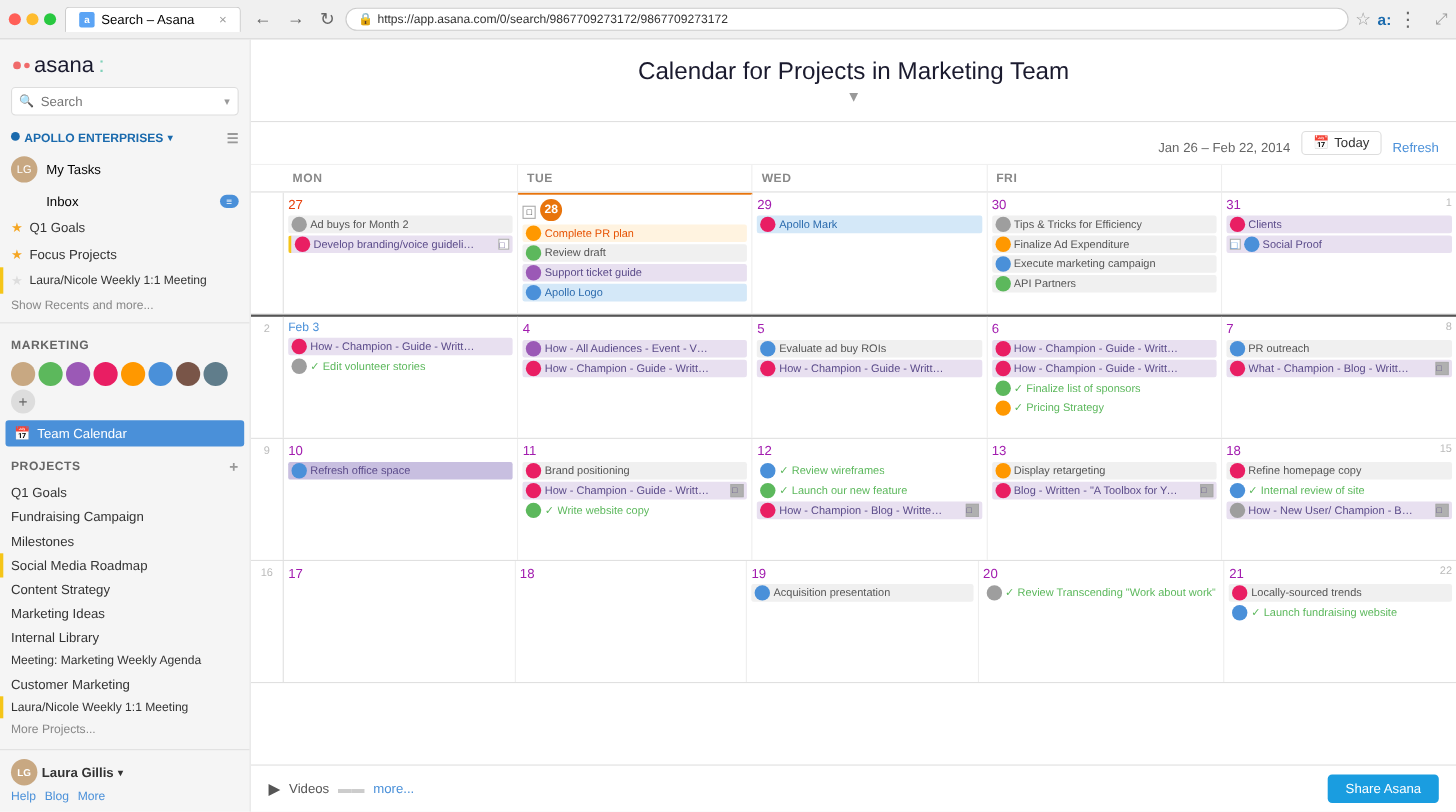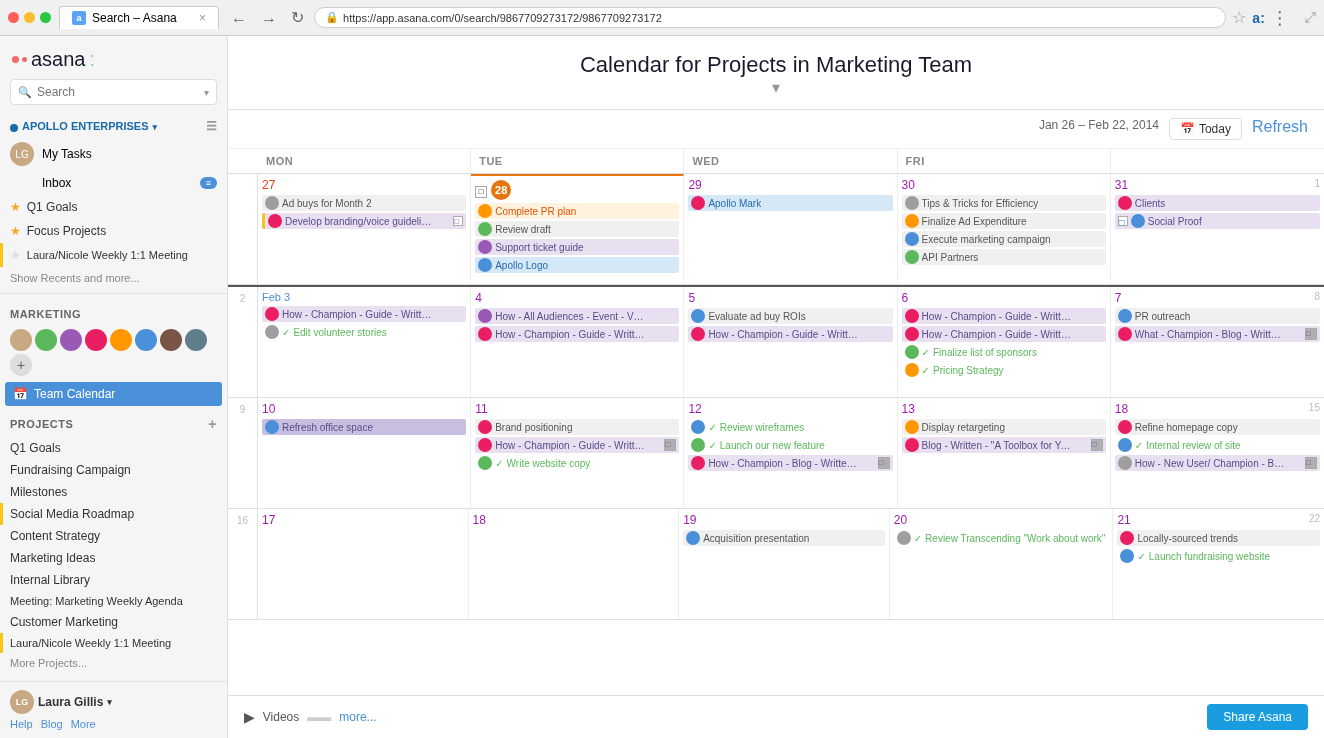--- a/index.html
+++ b/index.html
@@ -34,21 +34,21 @@
     .asana-dot { width: 7px; height: 7px; border-radius: 50%; background: #f06a6a; }
     .asana-dot.small { width: 5px; height: 5px; }
     .asana-text { color: #1a1a2e; font-size: 20px; font-weight: 300; }
     .asana-colon { color: #7fd1b9; font-size: 20px; }
     .sidebar-search { margin: 0 10px 10px; position: relative; }
     .sidebar-search input { width: 100%; padding: 5px 10px 5px 26px; border: 1px solid #ddd; border-radius: 4px; font-size: 12px; background: white; color: #333; }
     .sidebar-search-icon { position: absolute; left: 8px; top: 50%; transform: translateY(-50%); color: #999; font-size: 11px; }
     .sidebar-search-arrow { position: absolute; right: 8px; top: 50%; transform: translateY(-50%); color: #999; font-size: 10px; }
 
     .sidebar-org { padding: 4px 10px; display: flex; align-items: center; justify-content: space-between; color: #1a6aad; font-size: 11px; font-weight: 600; }
-    .sidebar-org-left { display: flex; align-items: flex-end; gap: 4px; }
+    .sidebar-org-left { display: flex; align-items: flex-start; gap: 4px; }
     .sidebar-org-dot { width: 8px; height: 8px; background: #1a6aad; border-radius: 50%; }
     .sidebar-org-list { color: #999; font-size: 12px; }
 
     .sidebar-user-item { padding: 5px 10px; display: flex; align-items: center; gap: 8px; cursor: pointer; }
     .sidebar-avatar { width: 24px; height: 24px; border-radius: 50%; background: #c8a882; flex-shrink: 0; overflow: hidden; display: flex; align-items: center; justify-content: center; font-size: 10px; color: white; }
     .sidebar-inbox-badge { background: #4a90d9; color: white; font-size: 9px; padding: 1px 5px; border-radius: 8px; margin-left: auto; }
 
     .sidebar-nav-item { padding: 5px 10px; display: flex; align-items: center; gap: 6px; cursor: pointer; color: #333; font-size: 12px; }
     .sidebar-nav-item .star { color: #ddd; font-size: 12px; }
     .sidebar-nav-item .star.active { color: #f5a623; }
@@ -72,25 +72,25 @@
     .sidebar-footer-links { display: flex; gap: 8px; margin-top: 4px; font-size: 11px; color: #4a90d9; }
     .sidebar-footer-links span { cursor: pointer; }
 
     
     .main-content { flex: 1; display: flex; flex-direction: column; overflow: hidden; background: white; }
     .main-header { padding: 16px 20px 12px; display: flex; align-items: center; justify-content: space-between; border-bottom: 1px solid #e0e0e0; flex-direction: column; }
     .main-title { font-size: 22px; color: #1a1a2e; font-weight: 400; }
     .main-header-right { display: flex; align-items: center; gap: 10px; color: #666; font-size: 12px; }
     .header-chevron { color: #999; font-size: 16px; cursor: pointer; }
 
-    .calendar-toolbar { padding: 8px 16px; display: flex; align-items: flex-start; justify-content: flex-end; gap: 10px; font-size: 12px; color: #333; border-bottom: 1px solid #f0f0f0; }
+    .calendar-toolbar { padding: 8px 16px; display: flex; align-items: flex-end; justify-content: flex-end; gap: 10px; font-size: 12px; color: #333; border-bottom: 1px solid #f0f0f0; }
     .calendar-date-range { color: #666; }
     .today-btn { border: 1px solid #ddd; background: white; padding: 3px 10px; border-radius: 4px; cursor: pointer; font-size: 12px; color: #333; display: flex; align-items: center; gap: 4px; }
     .calendar-icon { color: #4a90d9; font-size: 12px; }
-    .refresh-btn { color: #4a90d9; cursor: pointer; font-size: 16px; }
+    .refresh-btn { color: #4a90d9; cursor: pointer; font-size: 12px; }
 
     
     .calendar-grid { flex: 1; overflow-y: auto; }
     .calendar-header-row { display: grid; grid-template-columns: 30px repeat(5, 1fr); border-bottom: 1px solid #ddd; background: white; position: sticky; top: 0; z-index: 10; }
     .cal-header-cell { padding: 6px 8px; font-size: 11px; font-weight: 600; color: #888; letter-spacing: 0.5px; border-right: 1px solid #eee; }
     .cal-header-cell:first-child { border-right: none; }
 
     .calendar-week-row { display: grid; grid-template-columns: 30px repeat(5, 1fr); border-bottom: 1px solid #e0e0e0; min-height: 110px; }
     .cal-week-num { padding: 6px 4px; font-size: 10px; color: #bbb; text-align: center; border-right: 1px solid #e0e0e0; }
     .cal-day-cell { padding: 4px; border-right: 1px solid #eee; min-height: 110px; vertical-align: top; position: relative; }

